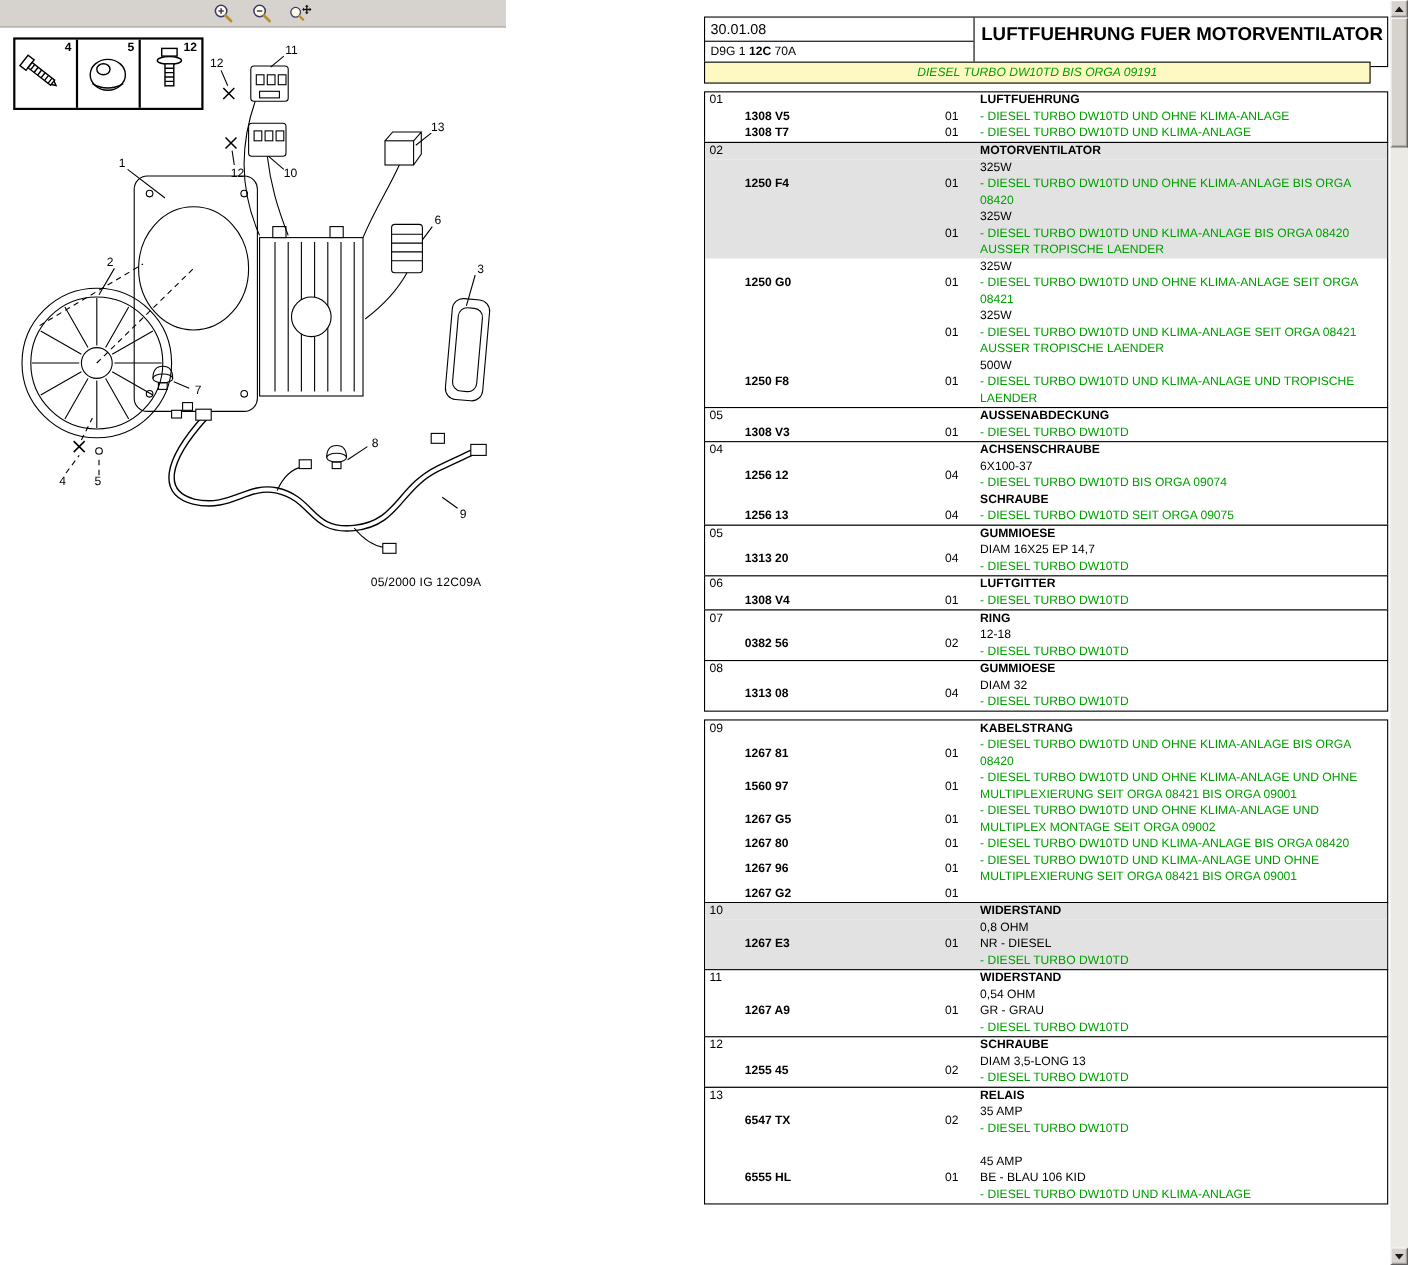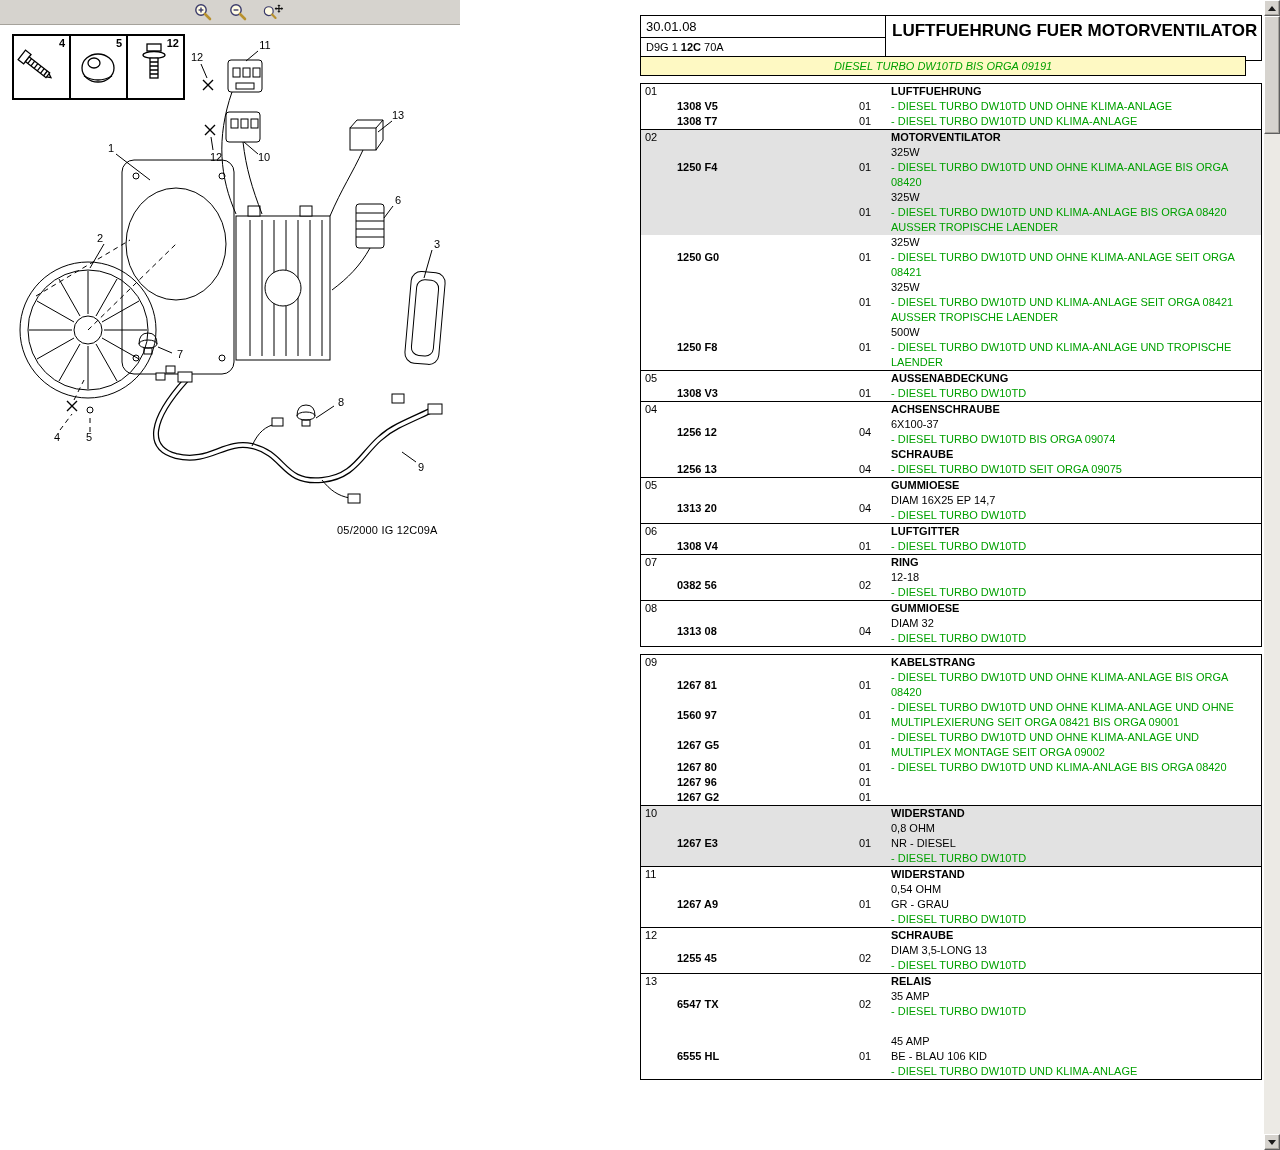--- a/index.html
+++ b/index.html
@@ -515,20 +515,23 @@
         <div class="c part">1267 80</div>
         <div class="c qty">01</div>
         <div class="c desc">
           <div class="dl dg">- DIESEL TURBO DW10TD UND KLIMA-ANLAGE BIS ORGA 08420</div>
         </div>
       </div>
       <div class="trow">
         <div class="c pos"></div>
         <div class="c part">1267 96</div>
         <div class="c qty">01</div>
+        <div class="c desc">
+          <div class="dl dg">- DIESEL TURBO DW10TD UND KLIMA-ANLAGE UND OHNE MULTIPLEXIERUNG SEIT ORGA 08421 BIS ORGA 09001</div>
+        </div>
       </div>
       <div class="trow">
         <div class="c pos"></div>
         <div class="c part">1267 G2</div>
         <div class="c qty">01</div>
       </div>
     </div>
     <div class="block">
       <div class="trow hl">
         <div class="c pos">10</div>

